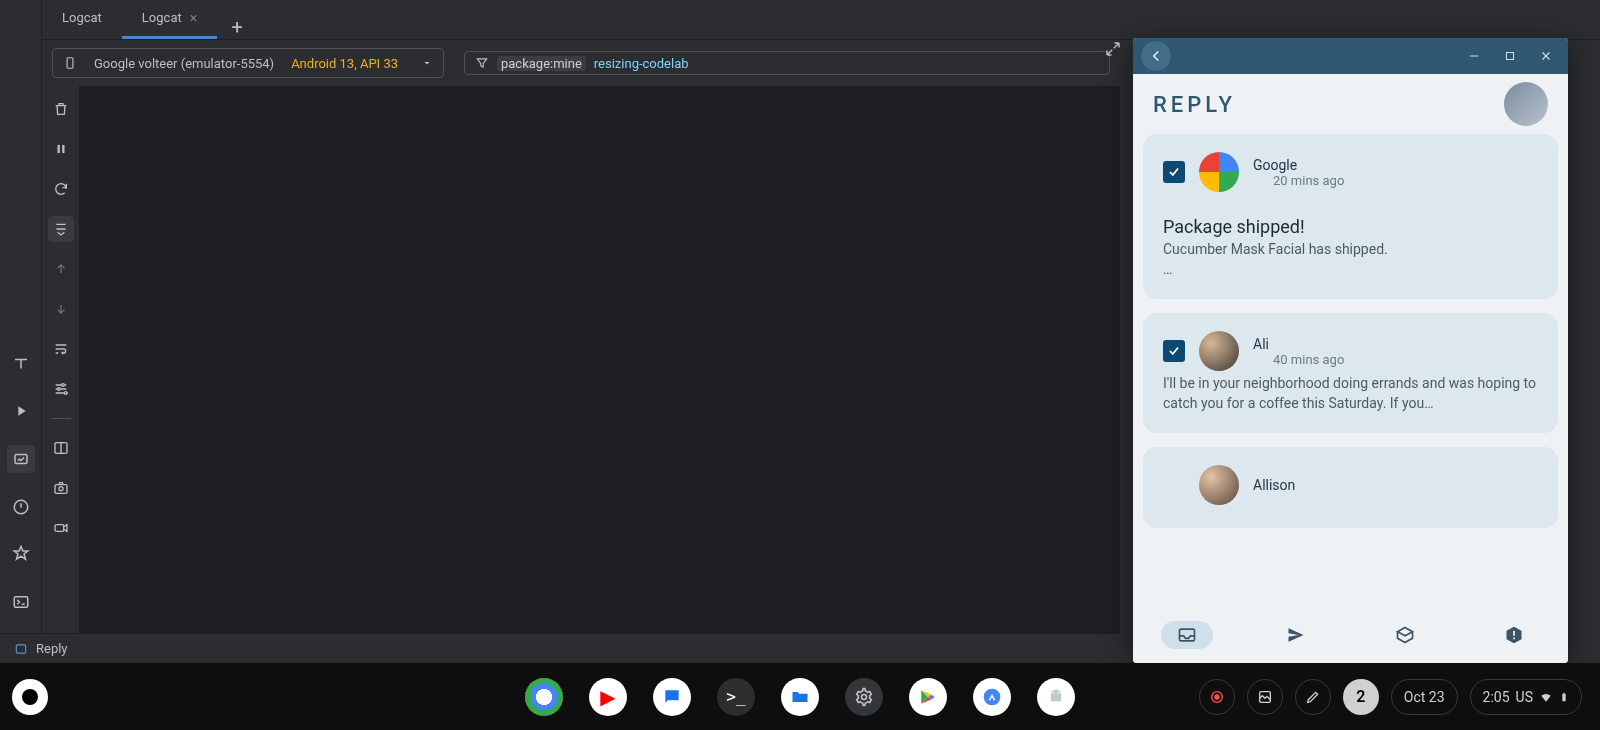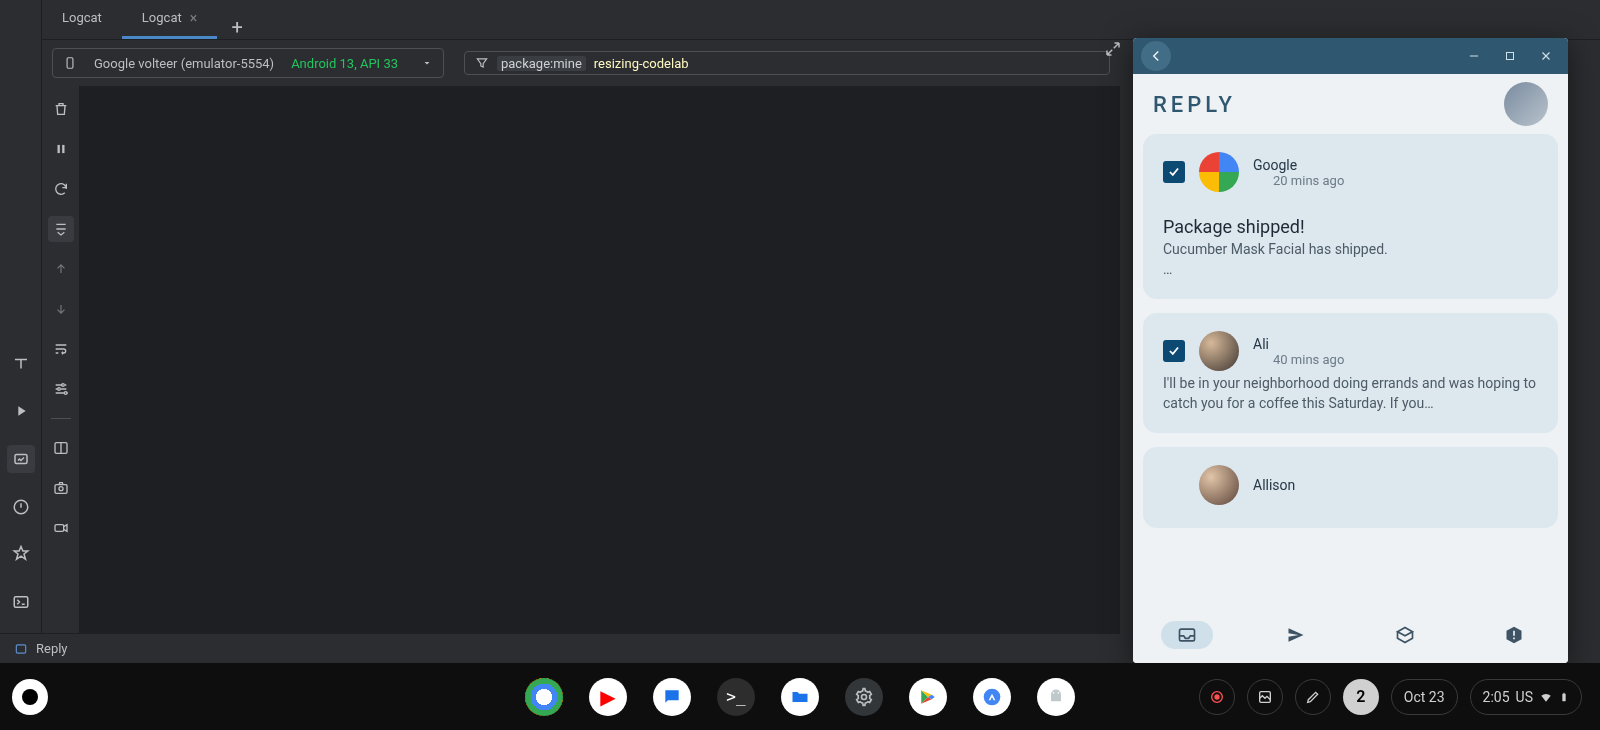--- a/index.html
+++ b/index.html
@@ -14,24 +14,24 @@
 
 .tabrow { position:absolute; left:42px; top:0; right:0; height:40px; display:flex; align-items:flex-end; background:#2b2d30; border-bottom:1px solid #1e1f22; }
 .tab { height:40px; padding:0 20px; display:flex; align-items:center; gap:8px; font-size:13px; color:#bdbec0; border-bottom:3px solid transparent; }
 .tab.active { border-bottom-color:#4a88c7; background:#2b2d30; }
 .tab .close { font-size:14px; color:#7a7c7f; }
 .addtab { width:40px; display:flex; align-items:center; justify-content:center; color:#bdbec0; font-size:20px; }
 
 
 .filterrow { position:absolute; left:42px; top:40px; right:480px; height:46px; display:flex; align-items:center; padding:0 10px; gap:20px; background:#2b2d30; }
 .device-sel { display:flex; align-items:center; gap:17px; height:30px; border:1px solid #4d4f52; border-radius:4px; padding:0 10px; font-size:13px; }
-.device-sel .dim { color:#22c55e; }
+.device-sel .dim { color:#eab308; }
 .filter-input { flex:1; height:24px; border:1px solid #4d4f52; border-radius:4px; display:flex; align-items:center; padding:0 10px; gap:8px; font-size:13px; }
 .filter-input .pkg { background:#3a3d41; padding:0 4px; border-radius:2px; color:#cfd0d2; }
-.filter-input .rest { color:#fef9c3; }
+.filter-input .rest { color:#7dd3fc; }
 
 
 .toolcol { position:absolute; left:42px; top:86px; width:38px; height:548px; background:#2b2d30; border-right:1px solid #1e1f22; display:flex; flex-direction:column; align-items:center; padding-top:10px; gap:14px; }
 .toolcol .tbtn { width:26px; height:26px; display:flex; align-items:center; justify-content:center; color:#bdbec0; border-radius:4px; }
 .toolcol .tbtn.active { background:#393b40; }
 .toolcol .sep { width:20px; height:1px; background:#4d4f52; margin:2px 0; }
 
 
 .logout { position:absolute; left:80px; top:86px; right:480px; bottom:97px; background:#1e1f22; }
 

